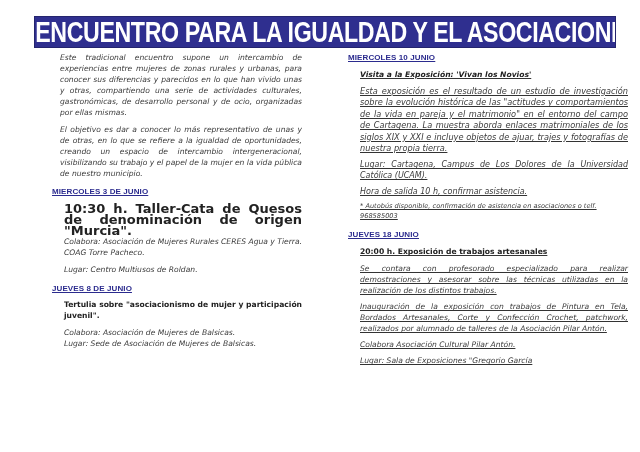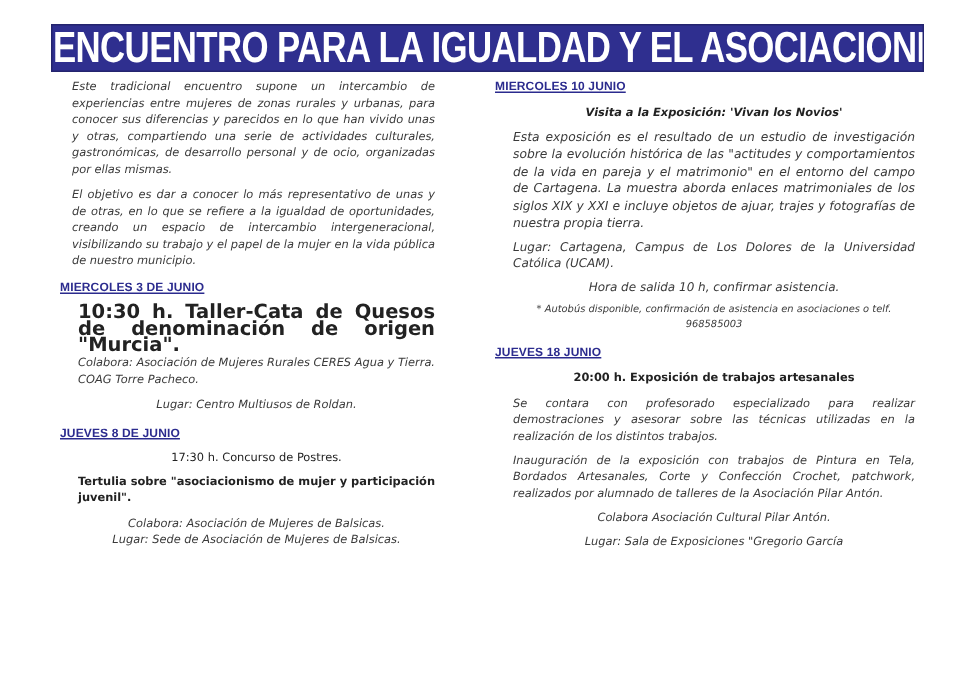--- a/index.html
+++ b/index.html
@@ -39,27 +39,26 @@
       transform: scaleX(0.80);
       transform-origin: center;
       line-height: 32px;
     }
     .col {
       position: absolute;
       top: 52px;
       font-size: 7.6px;
       line-height: 11px;
     }
-    .col-left { left: 40px; width: 250px; }
-    .col-right { left: 330px; width: 280px; }
+    .col-left { left: 52px; width: 250px; }
+    .col-right { left: 348px; width: 280px; text-decoration: underline; }
 
     .p {
       margin: 0;
       color: #3a3a3a;
-      text-align: center;
     }
     .italic { font-style: italic; }
     .justify { text-align: justify; }
     .bold { font-weight: bold; color: #222; font-style: normal; }
     .bold-italic { font-weight: bold; font-style: italic; color: #222; }
 
     .day-heading {
       font-family: "Liberation Sans", sans-serif;
       font-weight: bold;
       color: #2b2b8e;
@@ -81,21 +80,20 @@
 <div class="col col-left">
   <p class="p italic justify" style="padding-left:8px;">Este tradicional encuentro supone un intercambio de experiencias entre mujeres de zonas rurales y urbanas, para conocer sus diferencias y parecidos en lo que han vivido unas y otras, compartiendo una serie de  actividades culturales, gastronómicas, de  desarrollo personal y de ocio, organizadas por ellas mismas.</p>
   <p class="p italic justify" style="padding-left:8px; margin-top:6px;">El objetivo es dar a conocer lo más representativo de unas y de otras, en lo que se refiere a la igualdad de oportunidades, creando un espacio de intercambio intergeneracional, visibilizando su trabajo y el papel de la mujer en la vida pública de nuestro municipio.</p>
 
   <div class="day-heading" style="margin-top:7px;">MIERCOLES 3 DE JUNIO</div>
   <p class="p bold justify indent" style="margin-top:6px; font-size:13px;">10:30 h. Taller-Cata de Quesos de denominación de origen "Murcia".</p>
   <p class="p italic justify indent">Colabora: Asociación de Mujeres Rurales CERES Agua y Tierra. COAG Torre Pacheco.</p>
   <p class="p italic indent" style="margin-top:6px;">Lugar: Centro Multiusos de Roldan.</p>
 
   <div class="day-heading" style="margin-top:8px;">JUEVES 8 DE JUNIO</div>
-  <p class="p bold indent" style="margin-top:5px; font-weight:normal; color:#222;">17:30 h. Concurso de Postres.</p>
   <p class="p bold justify indent" style="margin-top:5px;">Tertulia sobre "asociacionismo de mujer y participación juvenil".</p>
   <p class="p italic indent" style="margin-top:6px;">Colabora: Asociación de Mujeres de Balsicas.</p>
   <p class="p italic indent">Lugar:  Sede de Asociación de Mujeres de Balsicas.</p>
 </div>
 
 <div class="col col-right">
   <div class="day-heading">MIERCOLES 10 JUNIO</div>
   <p class="p bold-italic indent" style="margin-top:6px;">Visita a la Exposición: 'Vivan los Novios'</p>
   <p class="p italic justify indent" style="margin-top:6px; font-size:8.2px; line-height:11.4px;">Esta exposición es el resultado de un estudio de investigación sobre la evolución histórica de las "actitudes y comportamientos de la vida en pareja y el matrimonio" en el entorno del campo de Cartagena. La muestra aborda enlaces matrimoniales de los siglos XIX y XXI e incluye objetos de ajuar, trajes y fotografías de nuestra propia tierra.</p>
   <p class="p italic justify indent" style="margin-top:5px; font-size:8px;">Lugar: Cartagena, Campus de Los Dolores de la Universidad Católica (UCAM).</p>

